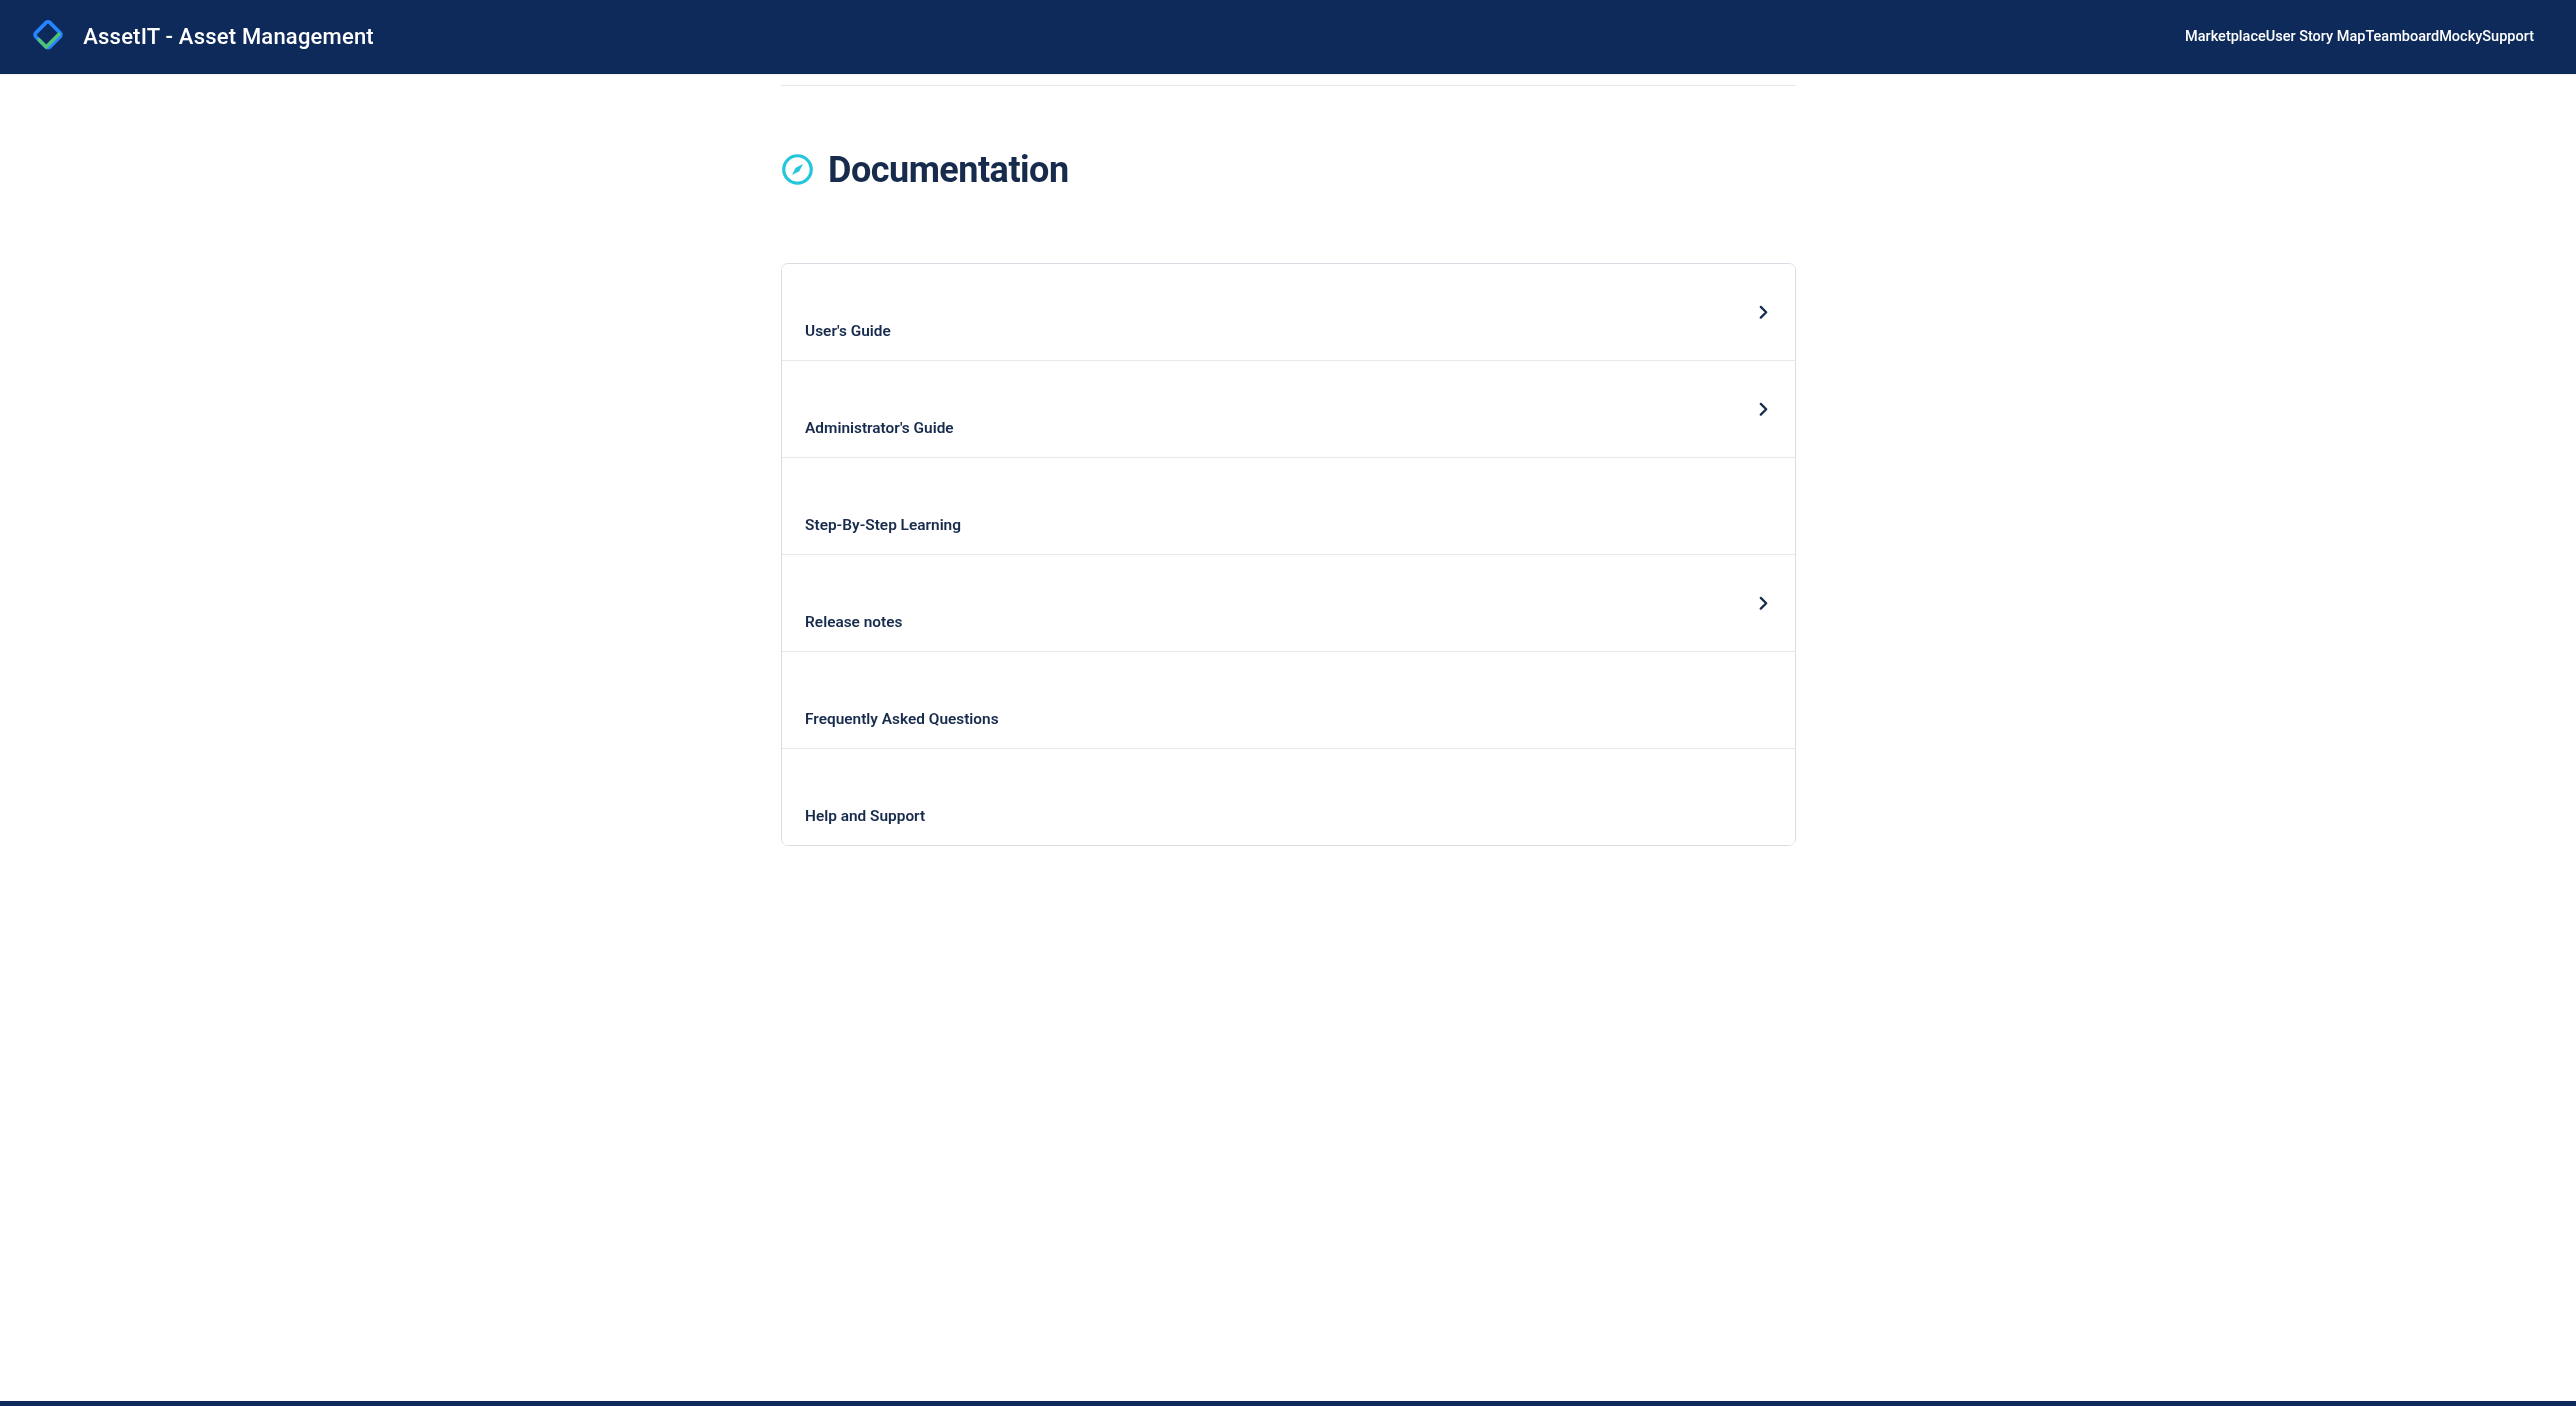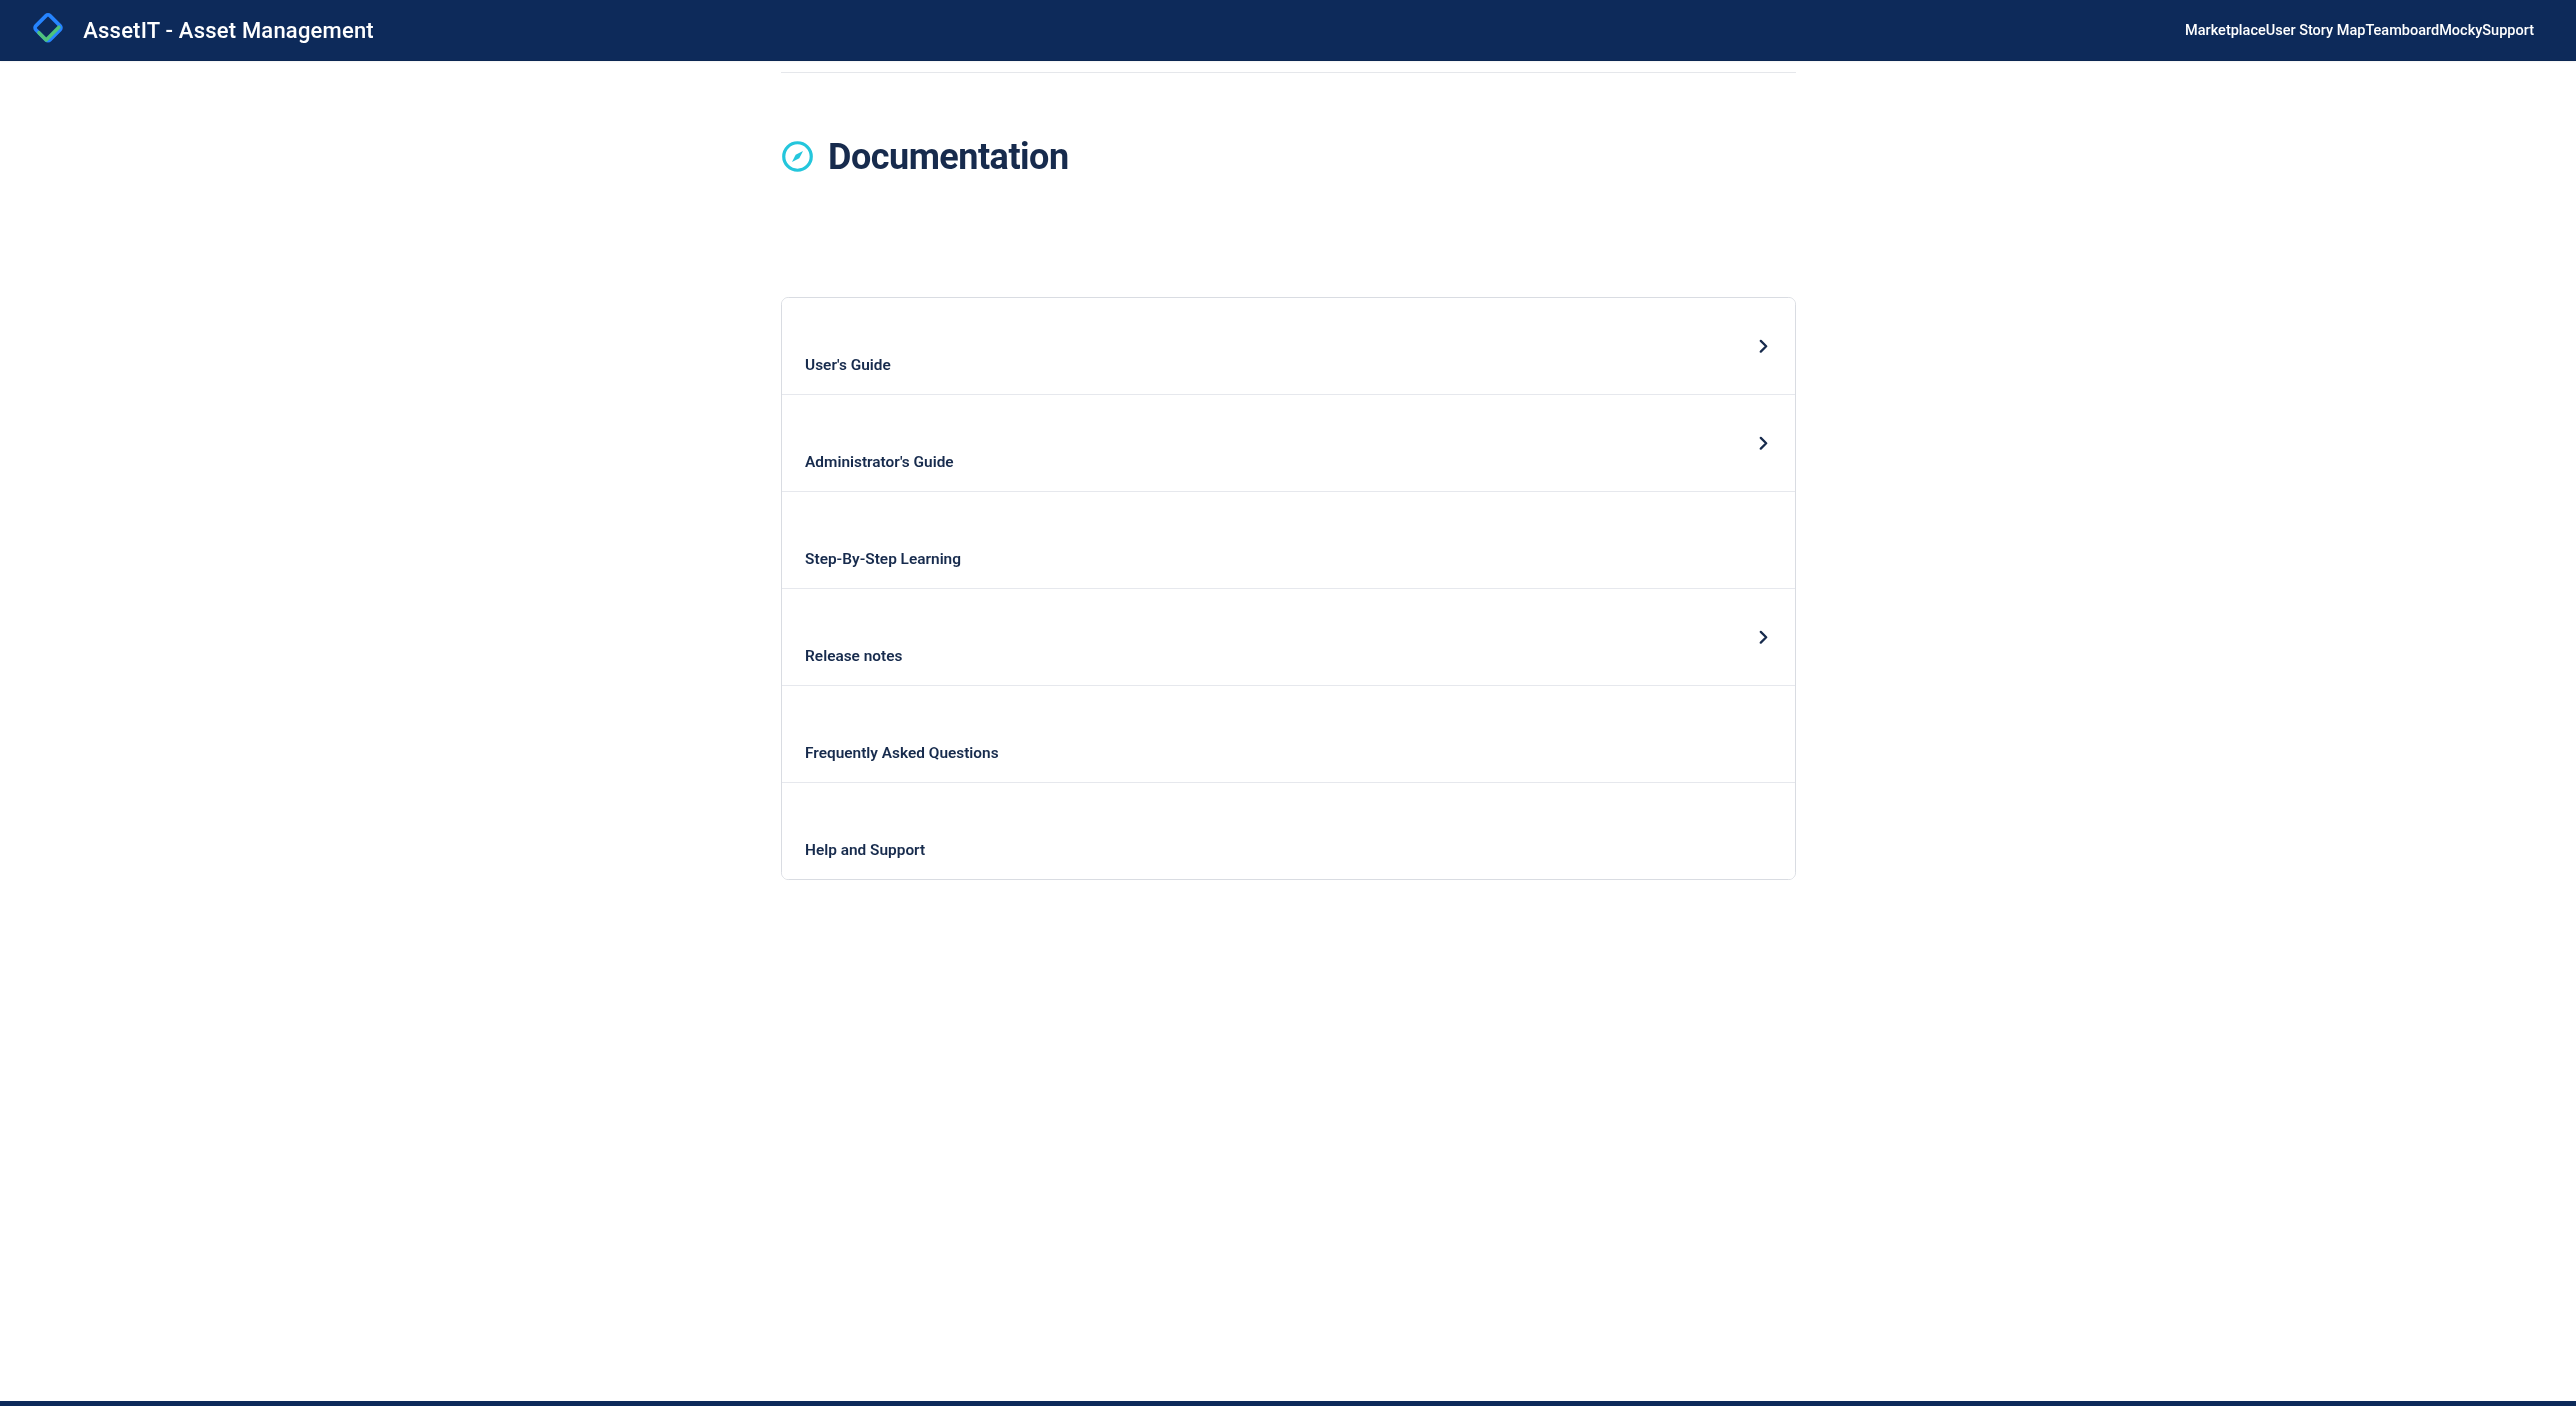--- a/index.html
+++ b/index.html
@@ -7,21 +7,21 @@
       padding: 0;
       box-sizing: border-box;
     }
     body {
       font-family: -apple-system, BlinkMacSystemFont, "Segoe UI", Roboto, "Helvetica Neue", Arial, sans-serif;
       background: #ffffff;
       color: #172b4d;
     }
     .top-nav {
       background: #0d2a5a;
-      height: 61px;
+      height: 74px;
       display: flex;
       align-items: center;
       justify-content: space-between;
       padding: 0 42px 0 29px;
       border-bottom: 1.8px solid rgba(0,0,0,0.08);
       box-shadow: 0 0.9px 1.8px rgba(0,0,0,0.05);
     }
     .nav-left {
       display: flex;
       align-items: center;
@@ -59,21 +59,21 @@
     .thin-sep {
       height: 0.9px;
       background: #e5e7eb;
       margin-top: 11px;
     }
     .page-heading-row {
       display: flex;
       align-items: center;
       gap: 14.5px;
       margin-top: 63px;
-      margin-bottom: 119px;
+      margin-bottom: 72px;
     }
     .doc-icon {
       width: 33px;
       height: 33px;
       display: flex;
       align-items: center;
       justify-content: center;
       flex-shrink: 0;
     }
     .page-heading {

